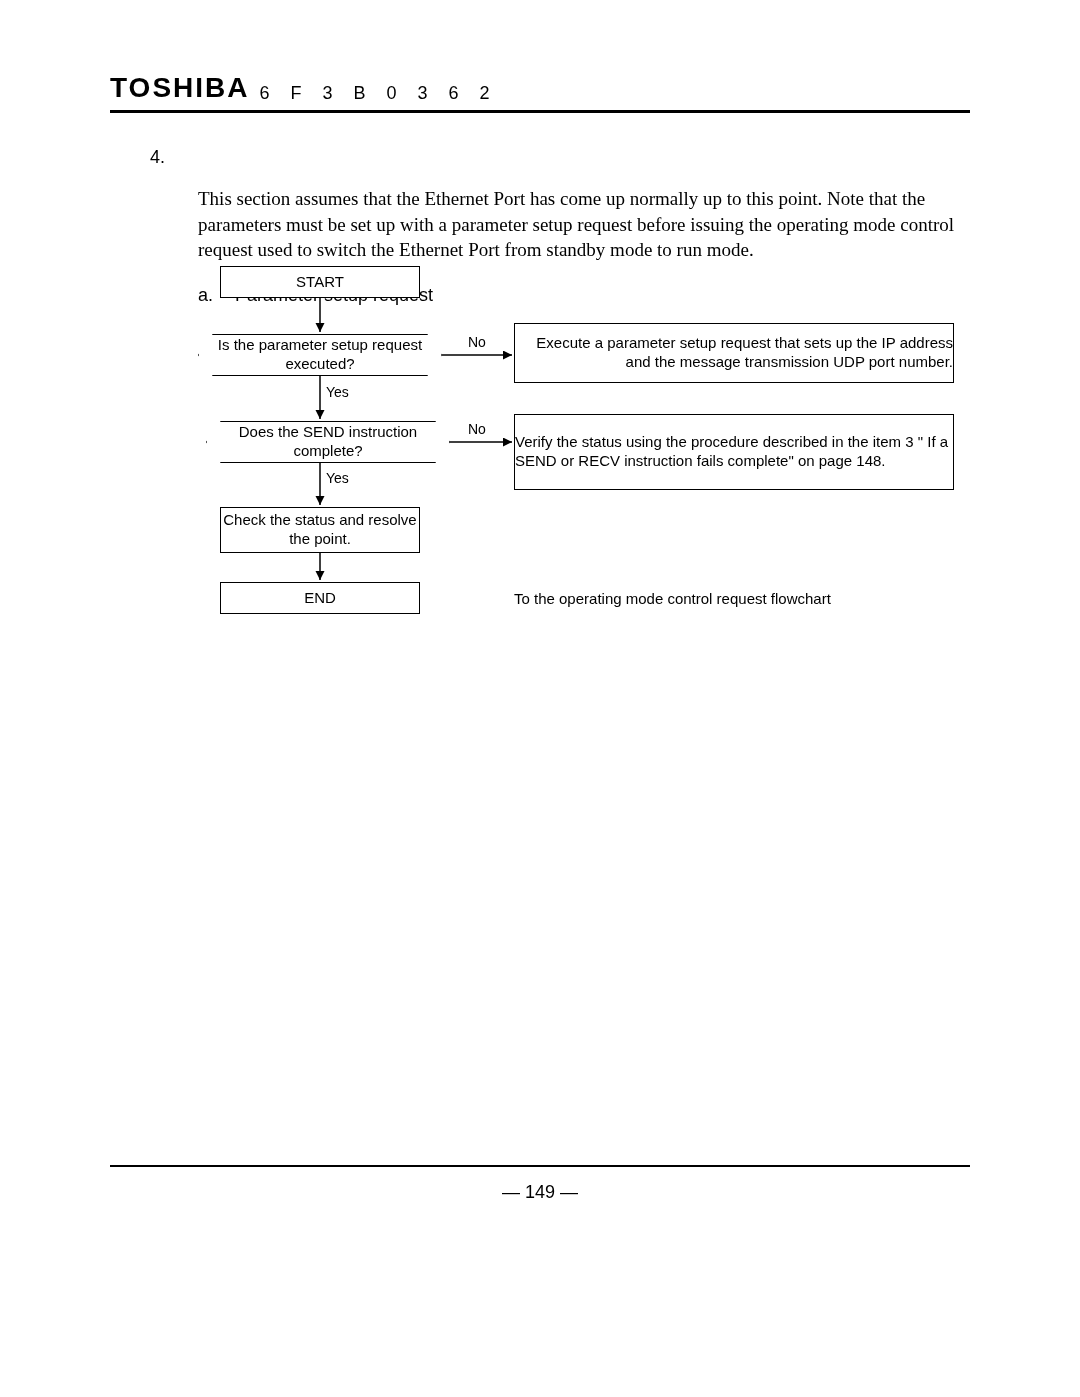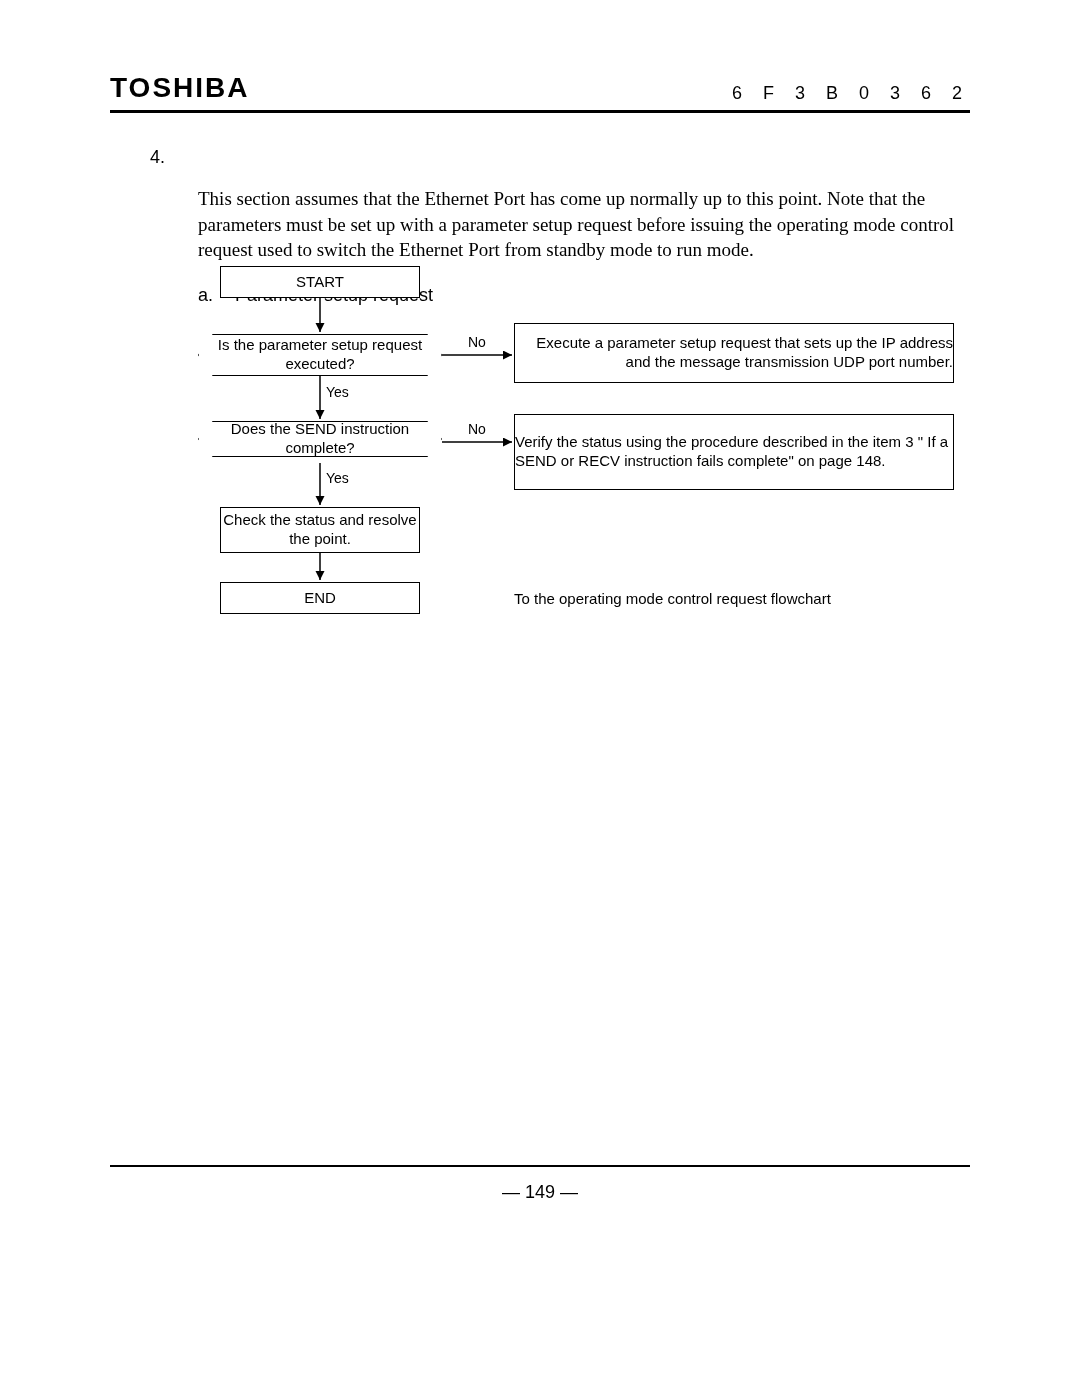--- a/index.html
+++ b/index.html
@@ -11,24 +11,25 @@
     color:#000;
     font-size:18px;
     box-sizing:border-box;
   }
   .page{
     position:absolute;
     left:110px; right:110px; top:48px; bottom:170px;
   }
   .header{
     display:flex;
-    justify-content:space-between;
+    justify-content:flex-start;
     align-items:flex-end;
     border-bottom:3px solid #000;
     padding-bottom:6px;
+    gap:10px;
   }
   .brand{
     font-family:Arial,Helvetica,sans-serif;
     font-weight:900;
     letter-spacing:2px;
     font-size:28px;
   }
   .docnum{
     font-family:Arial,Helvetica,sans-serif;
     font-size:18px;
@@ -71,21 +72,21 @@
     display:flex;
     align-items:center;
     justify-content:center;
     text-align:center;
     padding:6px 0;
     box-sizing:border-box;
   }
   .start{ left:22px; top:0;  width:200px; height:32px; }
   .dec1 { left:0;    top:68px;width:244px; height:42px;
           clip-path:polygon(6% 0,94% 0,100% 50%,94% 100%,6% 100%,0 50%); }
-  .dec2 { left:0;    top:155px;width:244px; height:36px;
+  .dec2 { left:8px;    top:155px;width:244px; height:42px;
           clip-path:polygon(6% 0,94% 0,100% 50%,94% 100%,6% 100%,0 50%); }
   .proc { left:22px; top:241px;width:200px; height:46px; }
   .end  { left:22px; top:316px;width:200px; height:32px; }
   .side1{ left:316px; top:57px; width:440px; height:60px; text-align:right; justify-content:flex-start;}
   .side2{ left:316px; top:148px;width:440px; height:76px; text-align:left; justify-content:flex-start;}
   .note { position:absolute; left:316px; top:324px; font-size:15px;}
   .lbl  { position:absolute; font-size:14px; }
   .yes1 { left:128px; top:118px; }
   .yes2 { left:128px; top:204px; }
   .no1  { left:270px; top:68px; }

